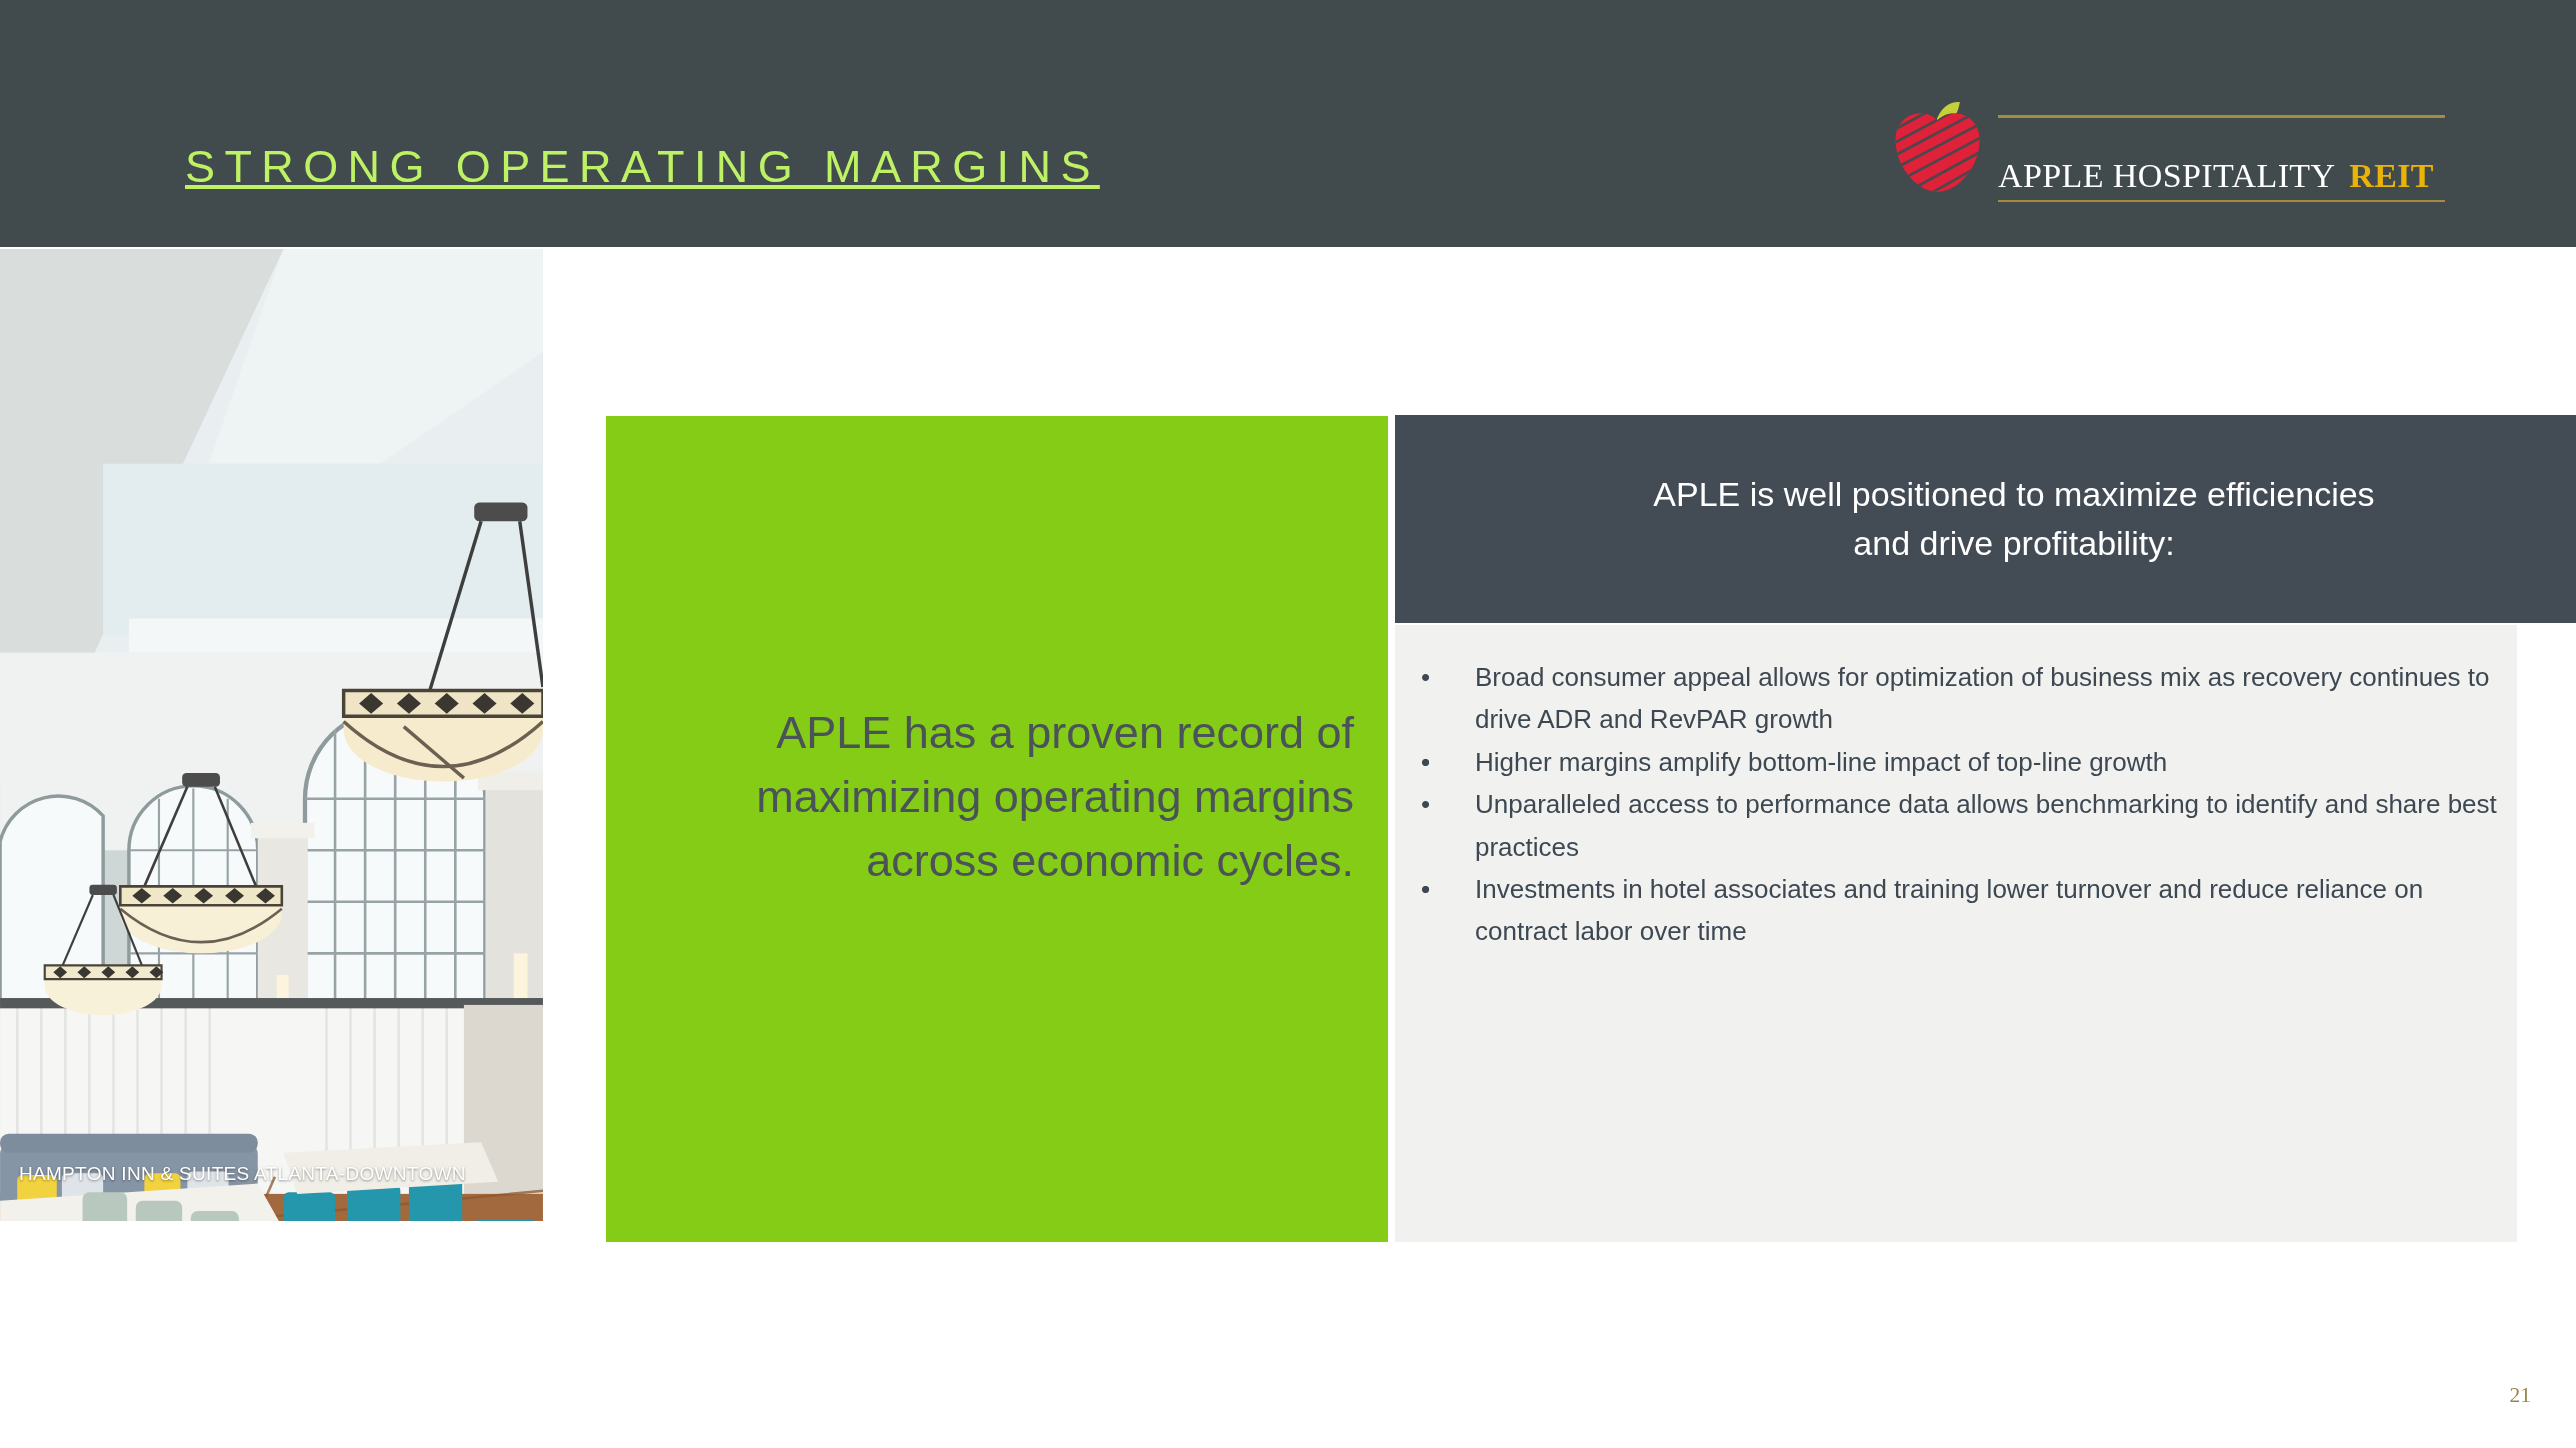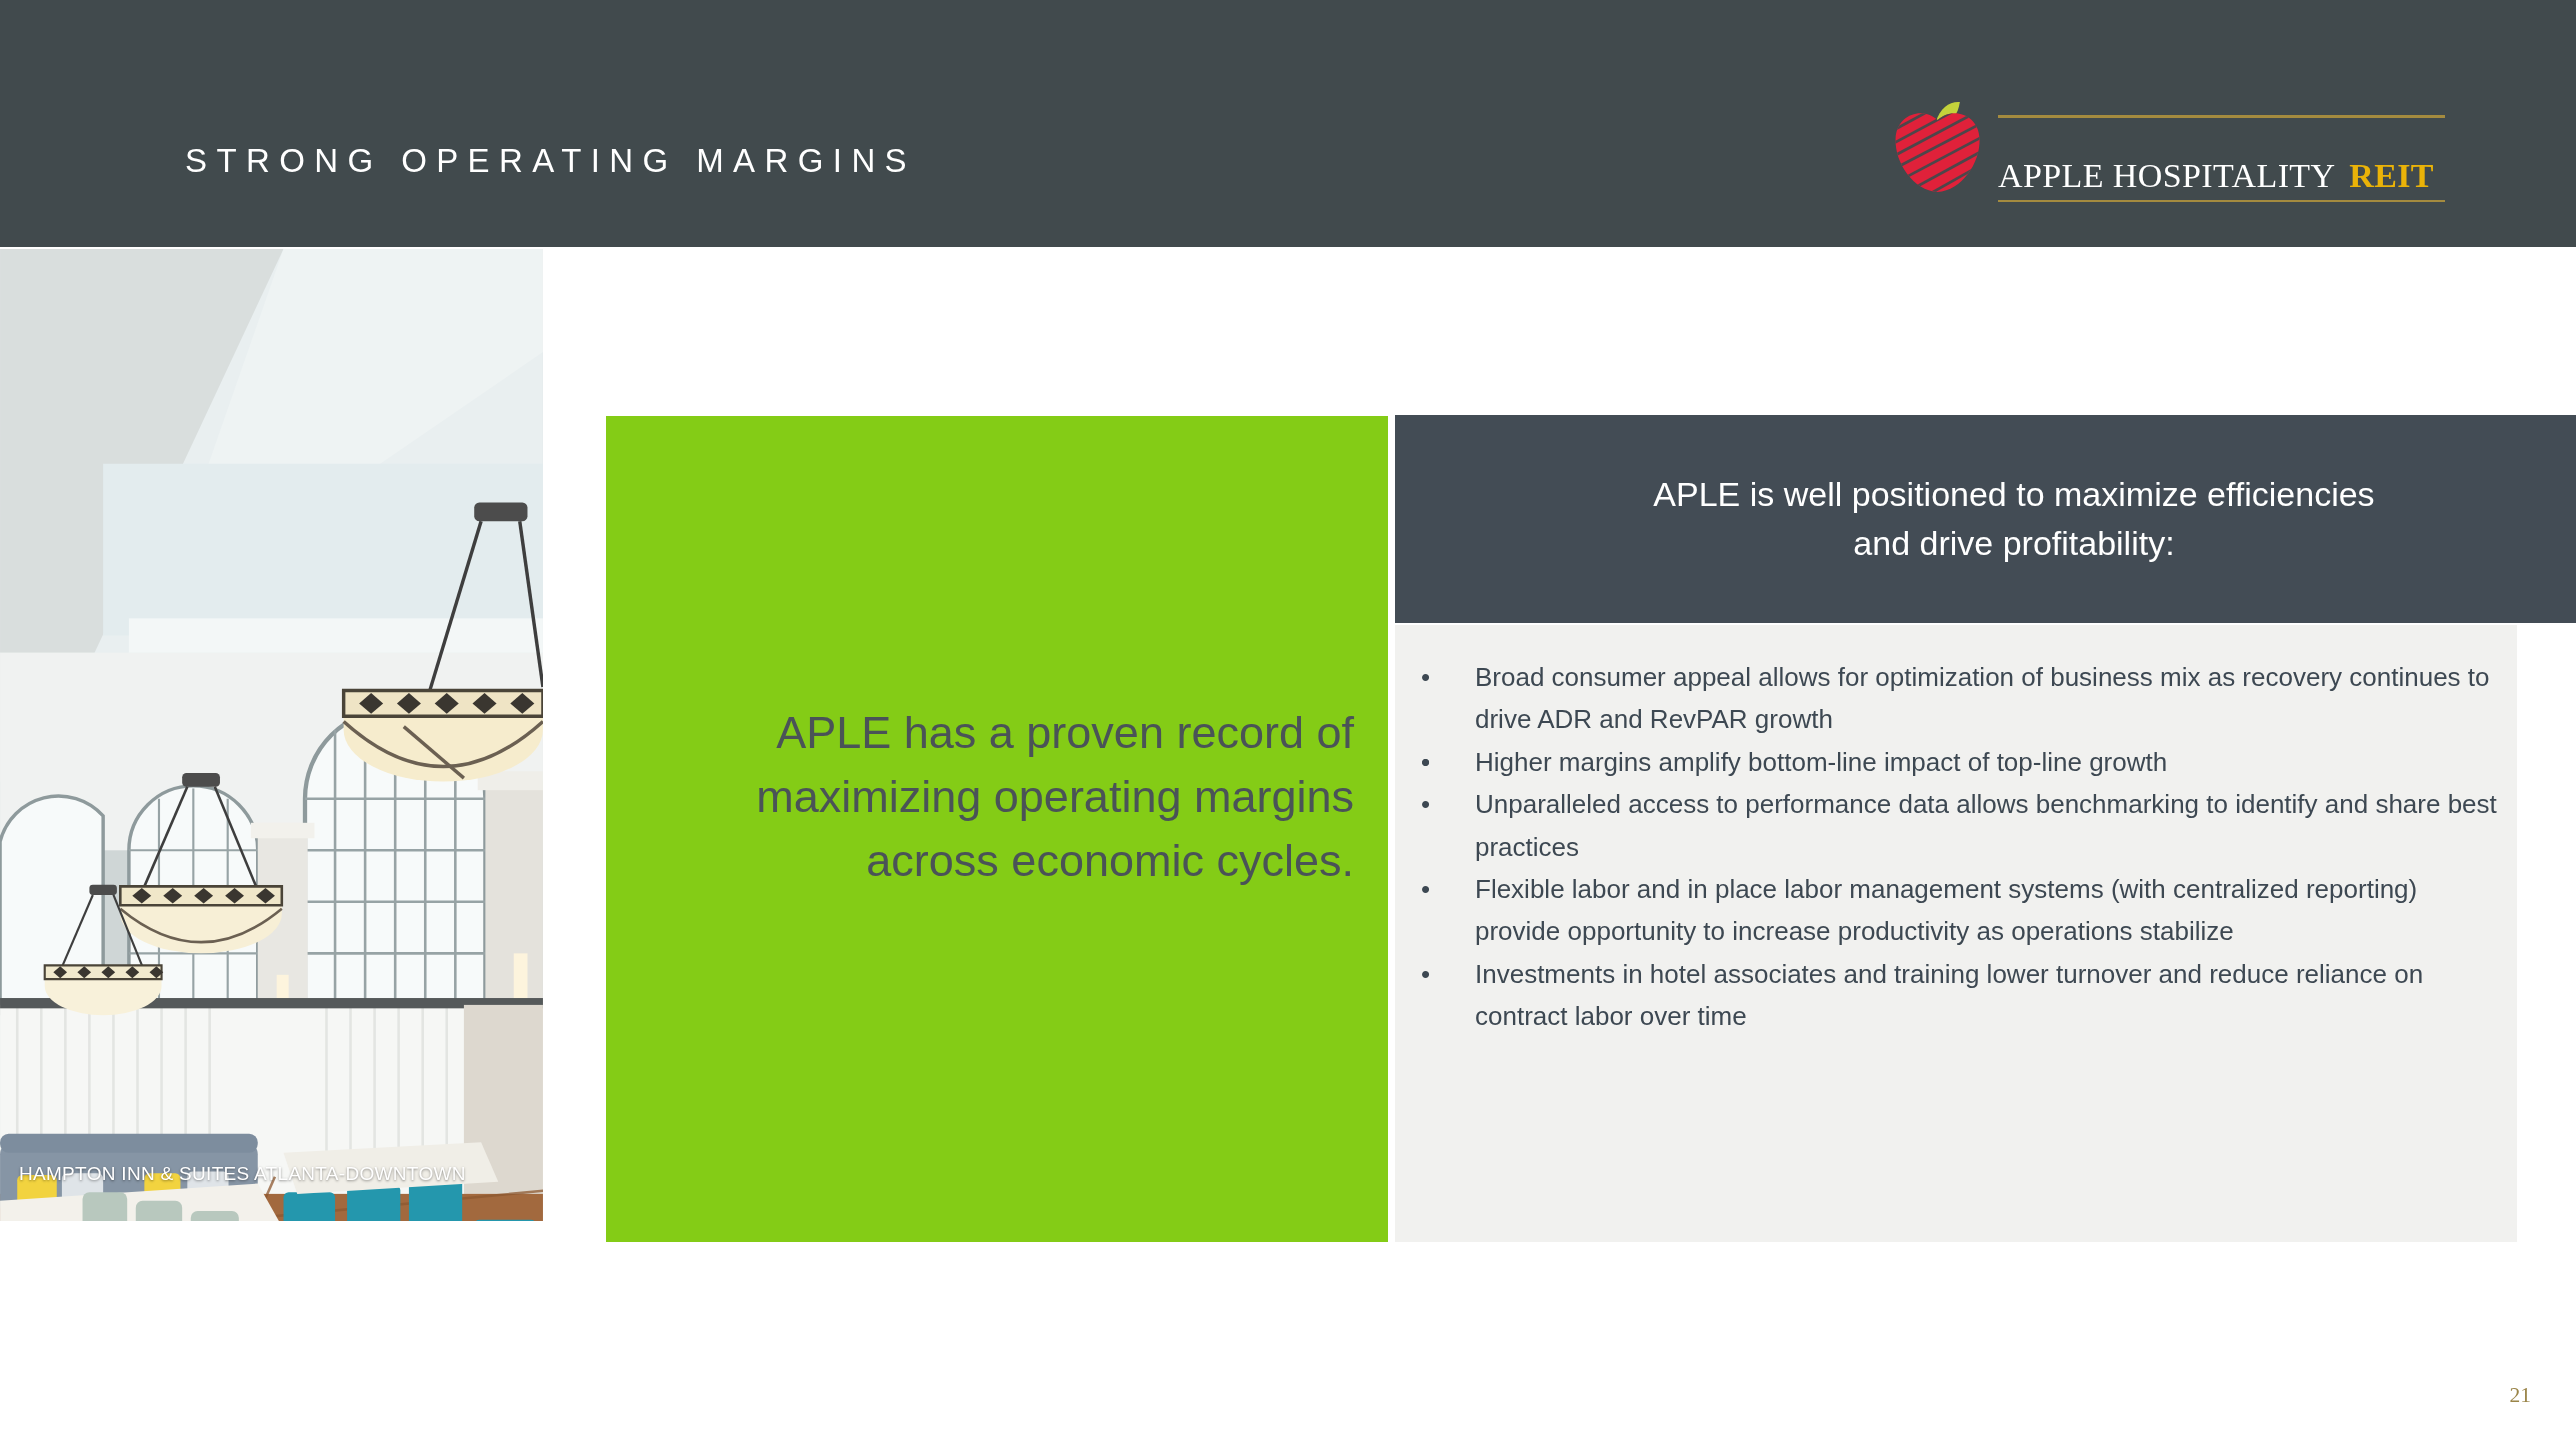--- a/index.html
+++ b/index.html
@@ -12,22 +12,22 @@
   }
   .slide{position:absolute;inset:0;background:#fff;}
 
   
   .header-bar{
     position:absolute;left:0;top:0;width:2576px;height:247px;
     background:#414a4d;
   }
   .slide-title{
     position:absolute;left:185px;top:144px;
-    font-size:33px;letter-spacing:9.4px;color:#ffffff;
-    font-weight:400;white-space:nowrap;line-height:1;
+    font-size:45px;letter-spacing:9.4px;color:#bef264;
+    font-weight:400;white-space:nowrap;line-height:1;text-decoration:underline;
   }
 
   
   .logo{position:absolute;left:1893px;top:96px;width:550px;height:101px;}
   .logo-apple{position:absolute;left:0px;top:5.2px;width:90px;height:93px;}
   .logo-text-block{position:absolute;left:105px;top:19px;width:447px;}
   .logo-rule{height:2.6px;background:#a48b3f;width:447px;}
   .logo-words{
     height:48px;display:flex;align-items:center;justify-content:flex-start;
     font-size:34px;letter-spacing:0.4px;white-space:nowrap;
@@ -340,21 +340,20 @@
         <li class="bullet">
           <span class="dot">•</span>
           <span>Higher margins amplify bottom-line impact of top-line growth</span>
         </li>
         <li class="bullet">
           <span class="dot">•</span>
           <span>Unparalleled access to performance data allows benchmarking to identify and share best practices</span>
         </li>
         <li class="bullet">
           <span class="dot">•</span>
-          <span>Flexible labor and in place labor management systems (with centralized reporting) provide opportunity to increase productivity as operations stabilize</span>
         </li>
         <li class="bullet">
           <span class="dot">•</span>
           <span>Investments in hotel associates and training lower turnover and reduce reliance on contract labor over time</span>
         </li>
       </ul>
     </div>
   </div>
 
   <div class="page-number">21</div>

